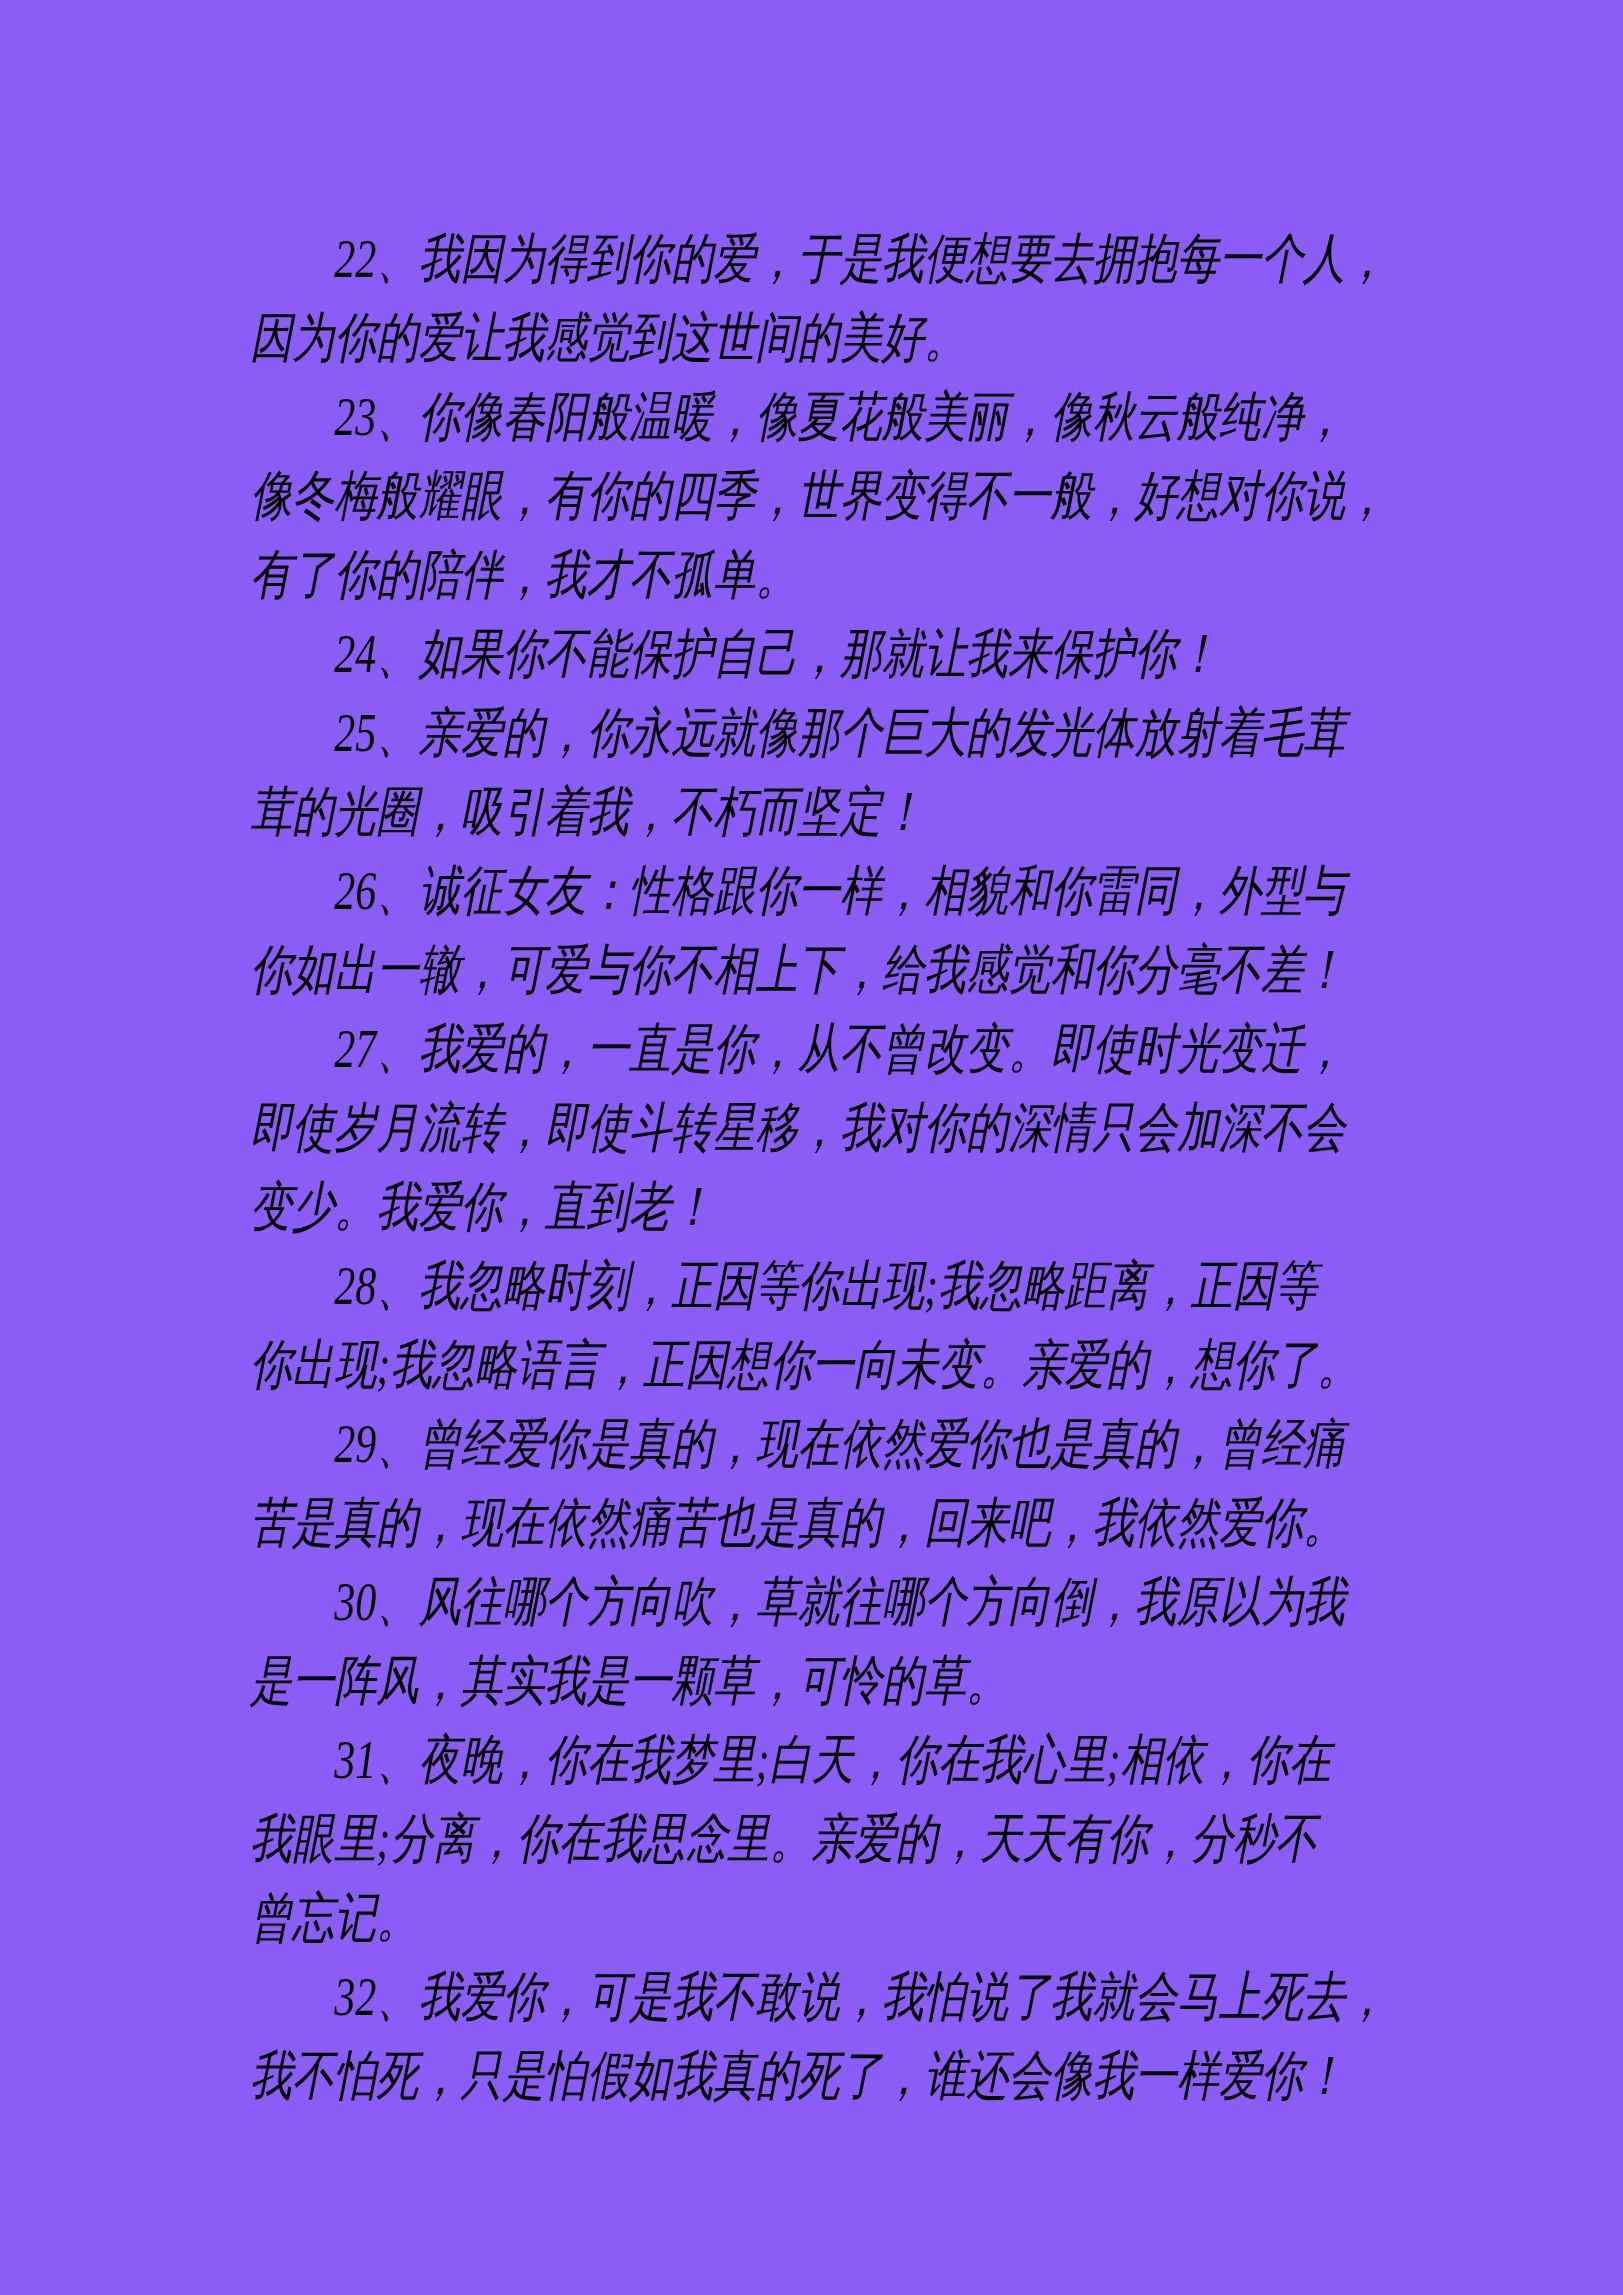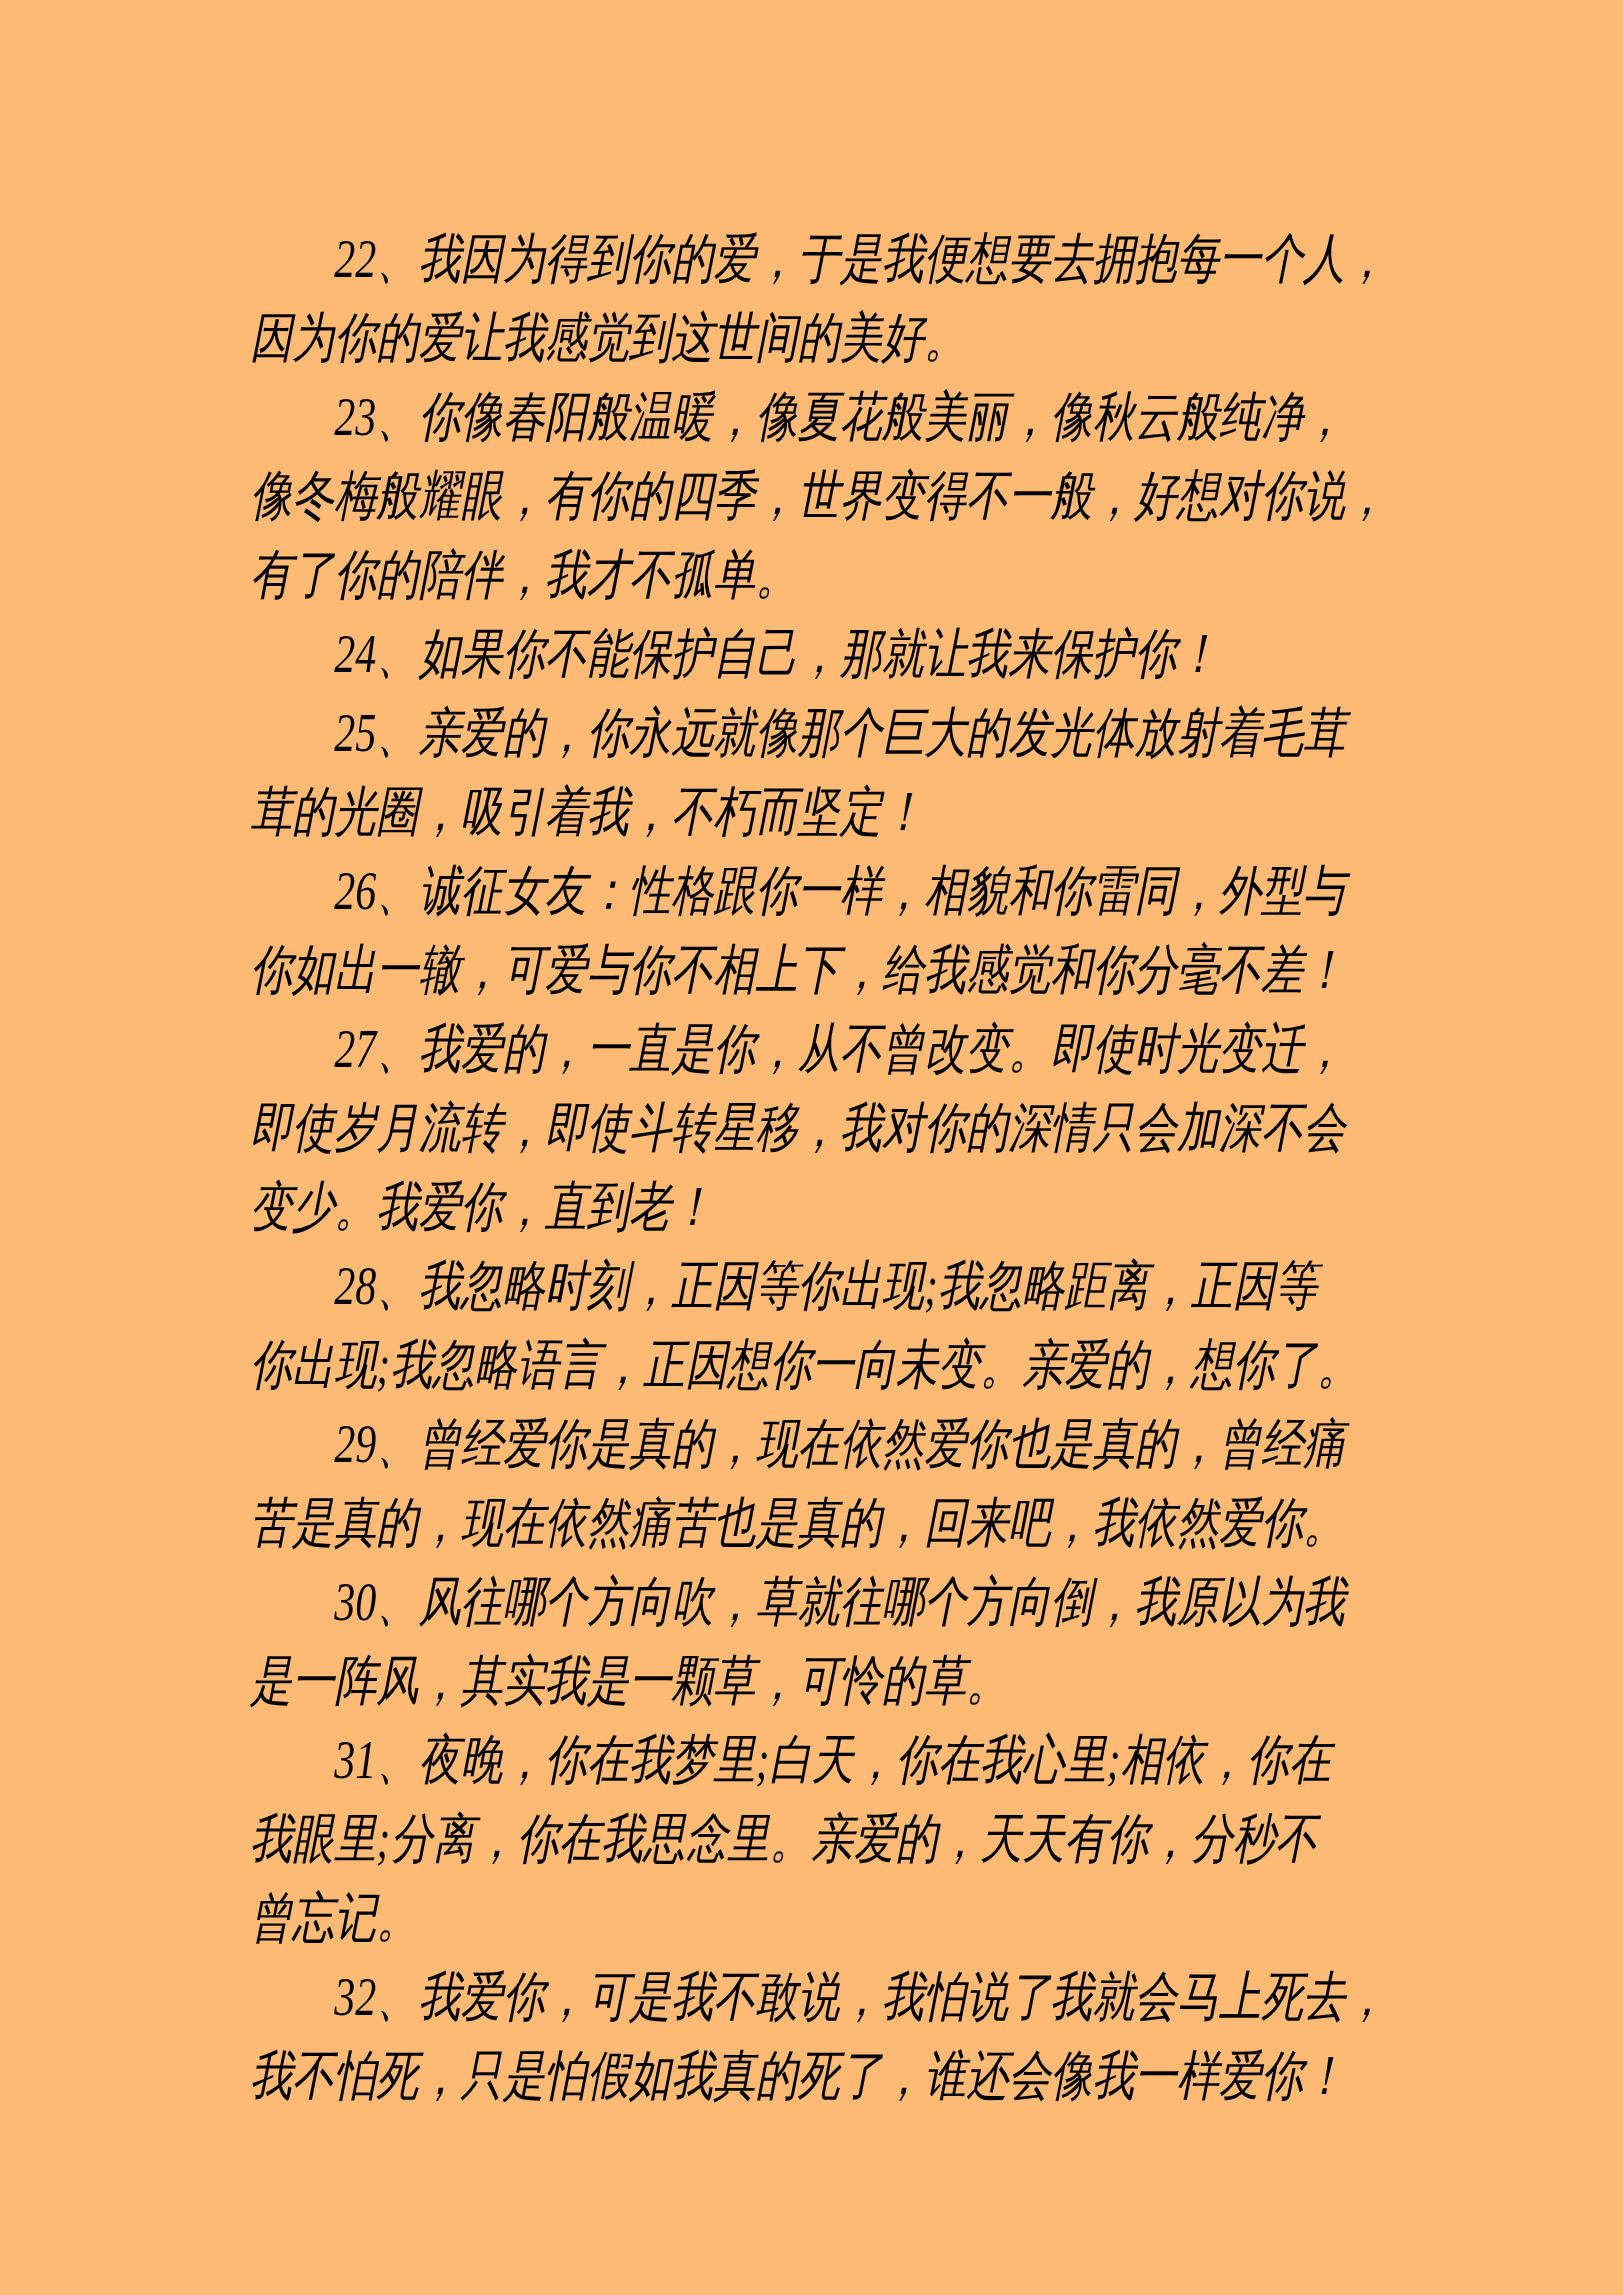--- a/index.html
+++ b/index.html
@@ -11,21 +11,21 @@
     width: 1623px;
     height: 2295px;
     position: relative;
     overflow: hidden;
   }
   .page {
     position: absolute;
     left: 0; top: 0;
     width: 1623px;
     height: 2295px;
-    background: #fdba74;
+    background: #8b5cf6;
   }
   .text-block {
     position: absolute;
     left: 250px;
     top: 220px;
     width: 1460px;               
     transform: scaleX(0.78);     
     transform-origin: left top;
     font-family: "Liberation Serif", "DejaVu Serif", serif;
     font-style: italic;          

